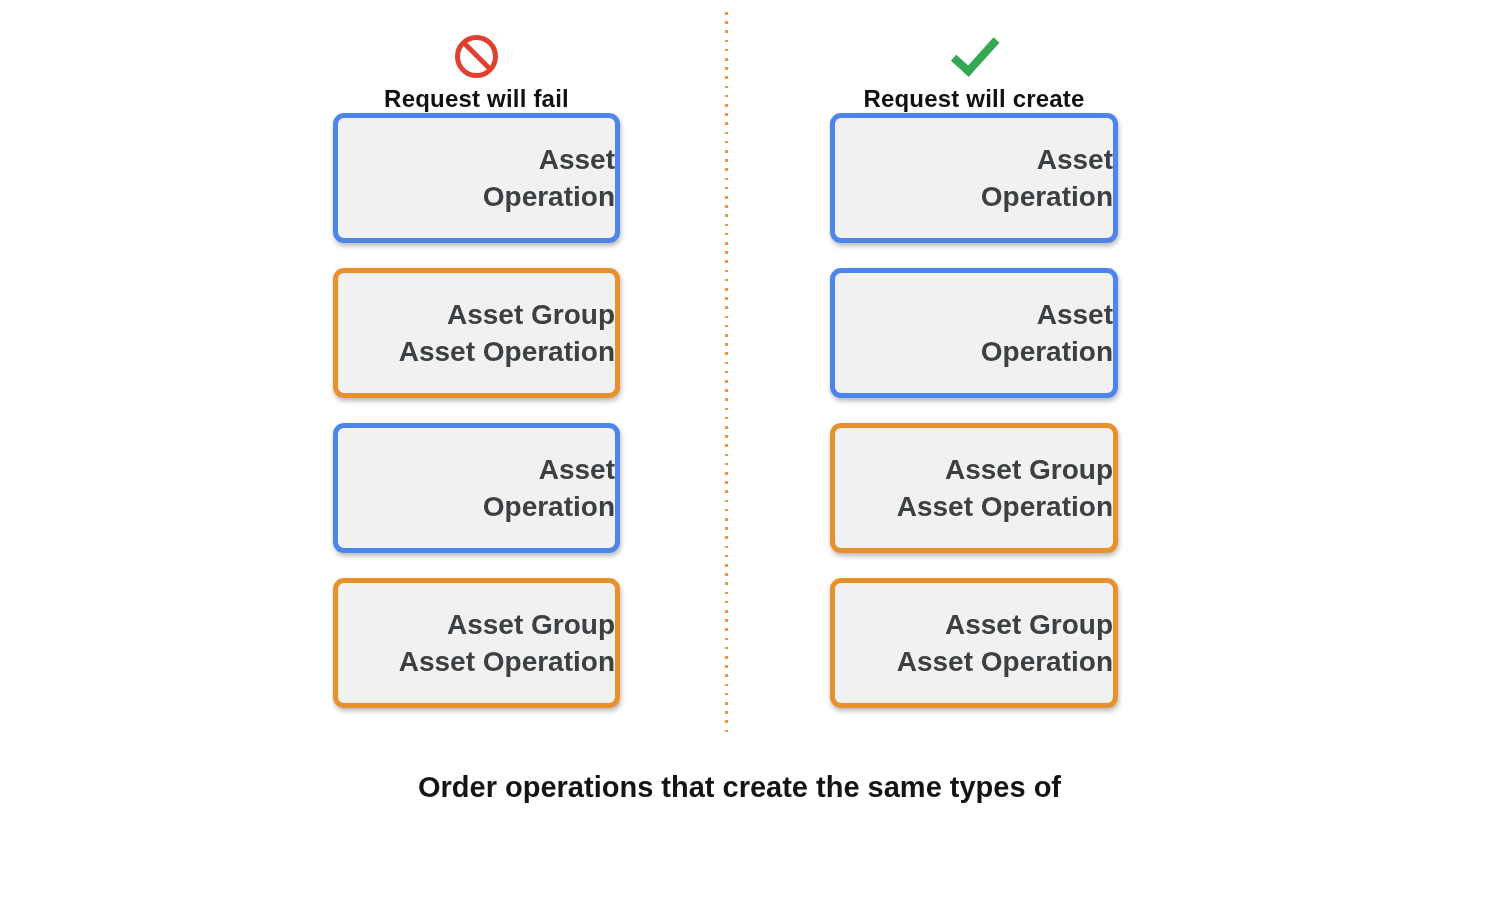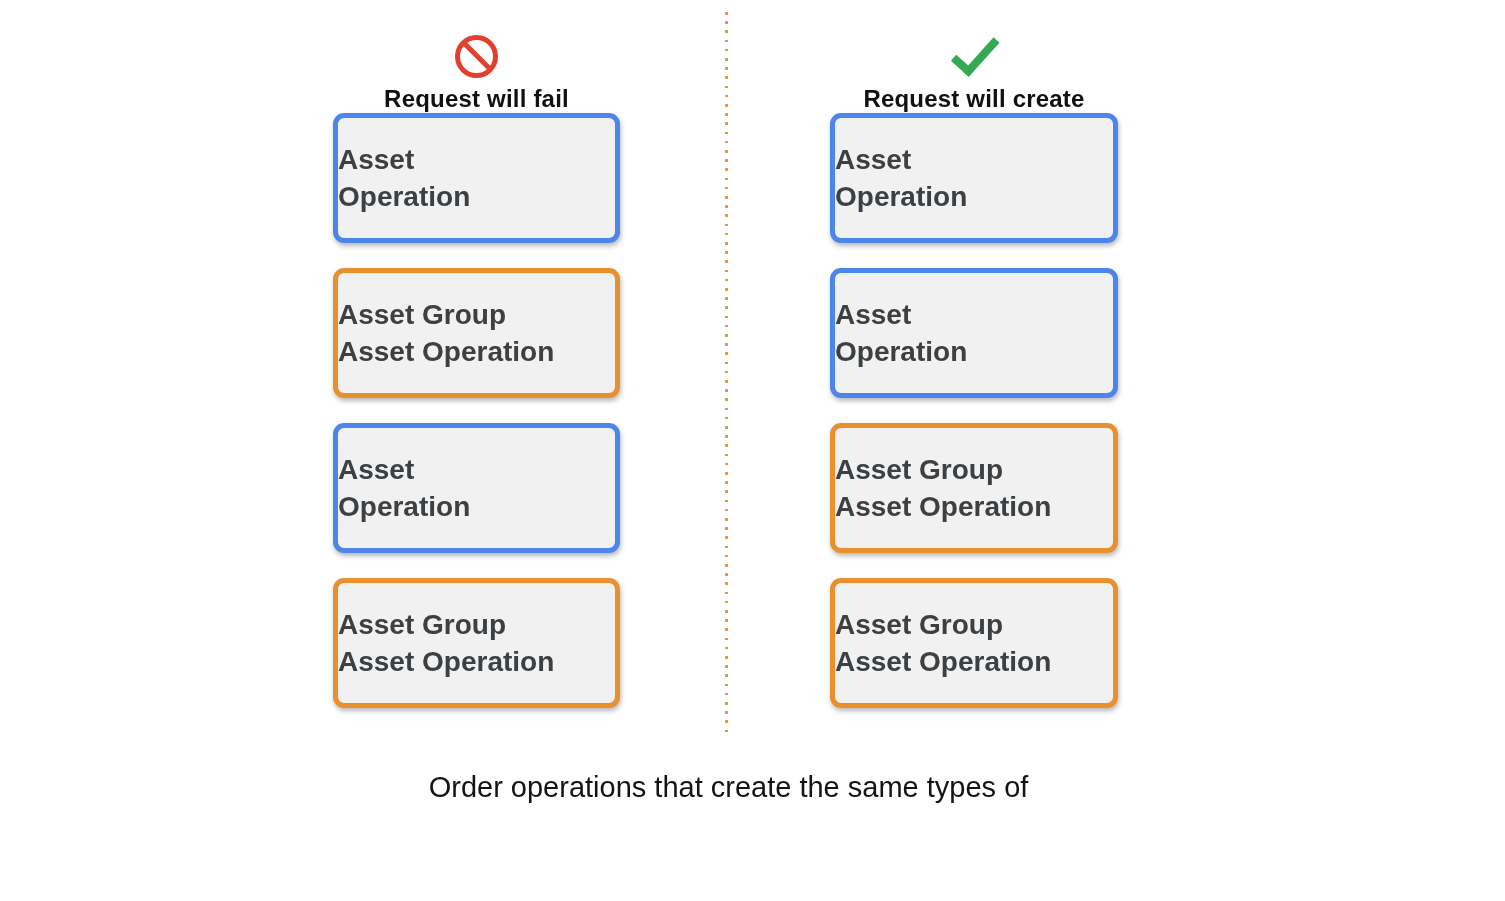--- a/index.html
+++ b/index.html
@@ -78,21 +78,21 @@
   }
 
   .box {
     height: 130px;
     margin-bottom: 25px;
     border: 5px solid var(--blue-border);
     border-radius: 11px;
     background: var(--box-fill);
     display: flex;
     flex-direction: column;
-    align-items: flex-start;
+    align-items: flex-end;
     justify-content: center;
     box-shadow: 1px 3px 5px rgba(0,0,0,0.28);
   }
   .box.orange { border-color: var(--orange-border); }
   .box-line {
     font-size: 28px;
     font-weight: 700;
     line-height: 37px;
     color: var(--box-text);
     white-space: nowrap;
@@ -109,25 +109,25 @@
       var(--divider-orange) 0px,
       var(--divider-orange) 2.6px,
       transparent 2.6px,
       transparent 9.2px
     );
   }
 
   .caption {
     position: absolute;
     top: 768px;
-    left: 1px;
+    left: 12px;
     width: 1455px;
     text-align: center;
     font-size: 29px;
-    font-weight: 400;
+    font-weight: 700;
     line-height: 38px;
     color: var(--caption-text);
   }
 </style>
 </head>
 <body>
 
 <div class="canvas">
 
   <div class="column fail">

